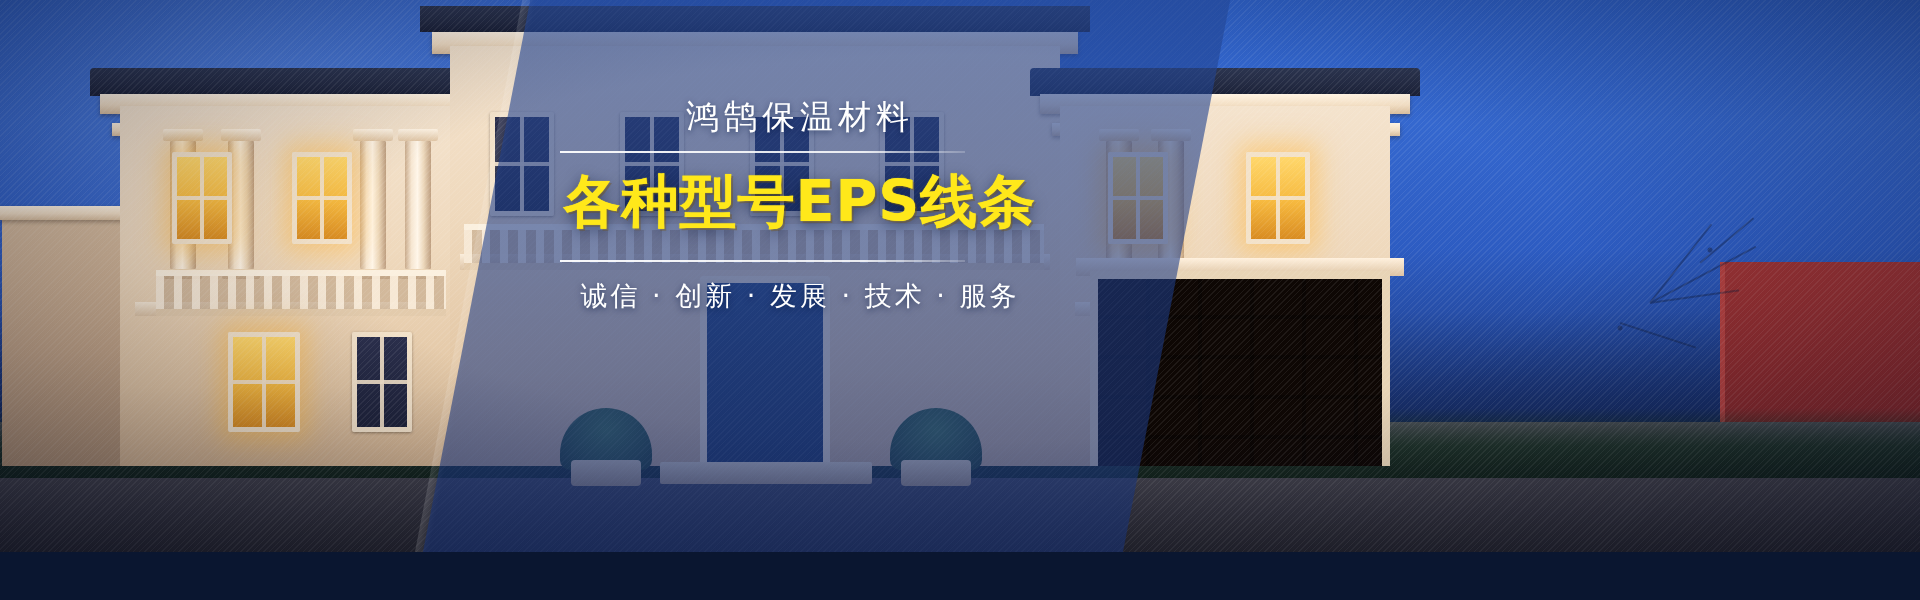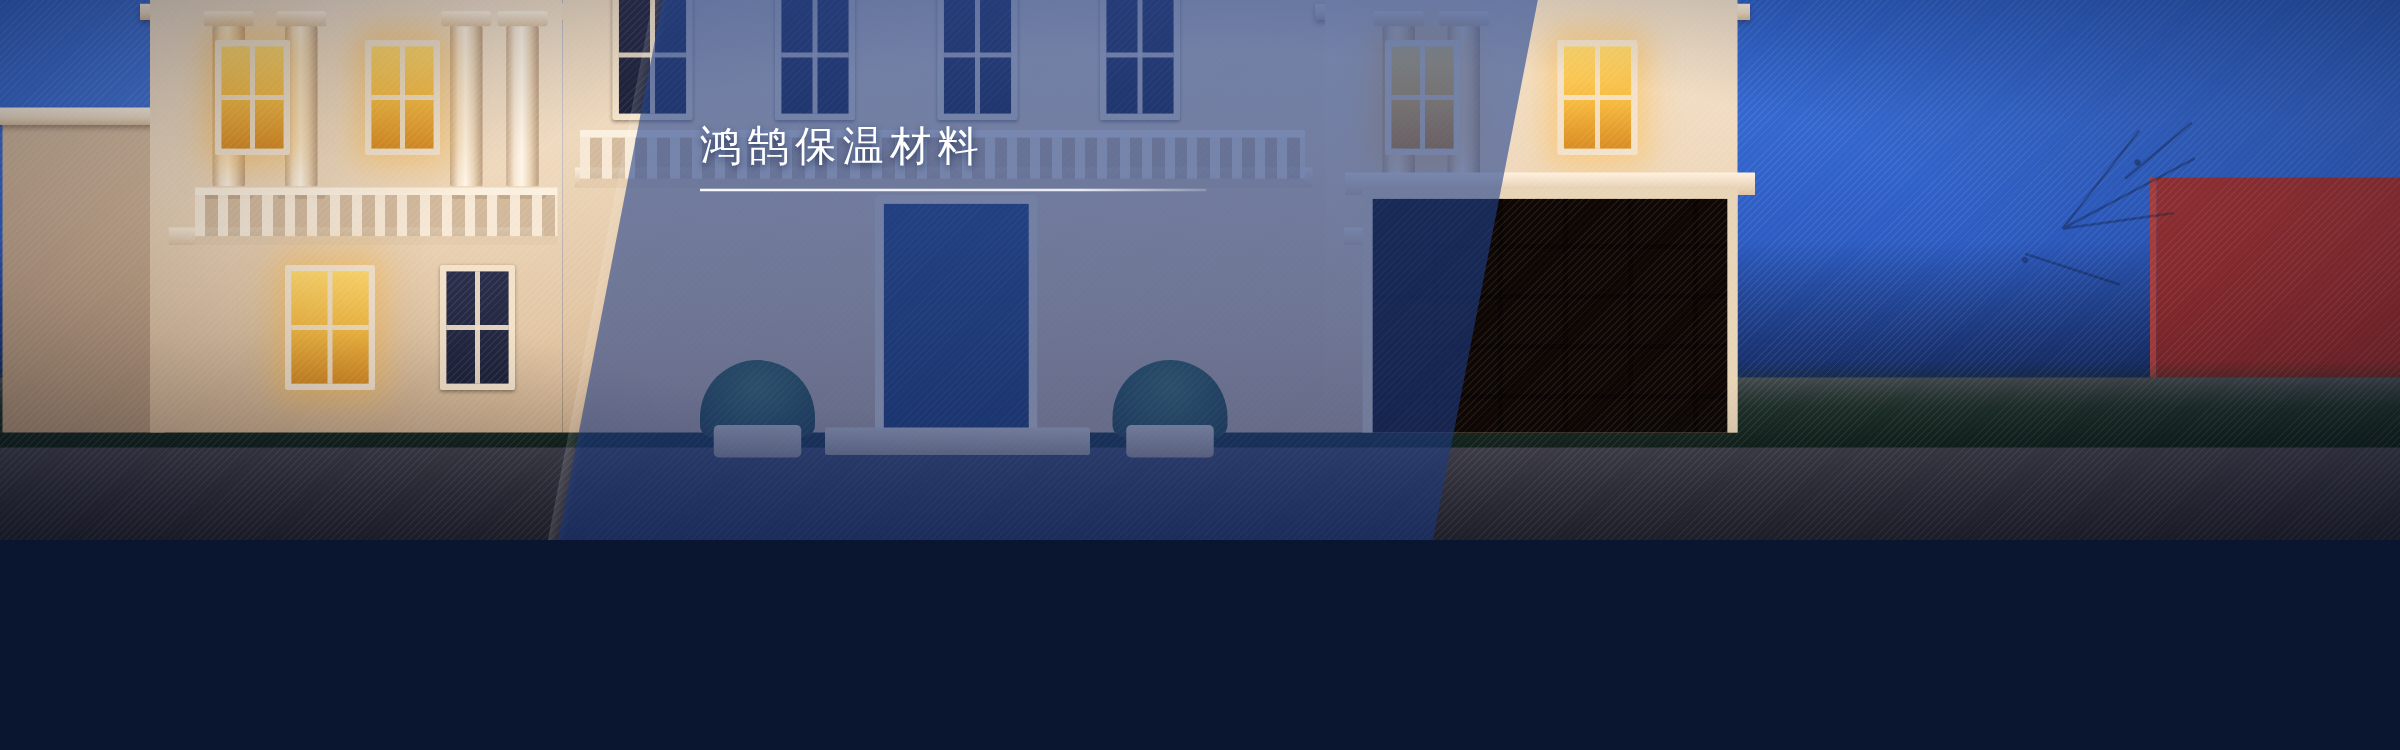--- a/index.html
+++ b/index.html
@@ -5,22 +5,23 @@
   * { margin:0; padding:0; box-sizing:border-box; }
   html, body {
     width:1920px; height:600px;
     overflow:hidden;
     background:#0a1630;
     font-family:"DejaVu Sans","Liberation Sans",sans-serif;
   }
 
   #banner {
     position:relative;
-    width:1920px; height:432px;
+    width:1920px; height:552px;
     overflow:hidden;
+    text-align:center;
   }
 
   
   .sky {
     position:absolute; inset:0;
     background:
       linear-gradient(180deg,
         #2f62c9 0%,
         #3568cf 22%,
         #2d5cc2 45%,
@@ -393,15 +394,20 @@
 
   <div class="hatch"></div>
   <div class="vignette"></div>
 
   <div class="copy-panel-edge"></div>
   <div class="copy-panel"></div>
 
   <div class="copy">
     <div class="brand">鸿鹄保温材料</div>
     <div class="rule"></div>
+    <div class="headline">各种型号EPS线条</div>
+    <div class="tagline-wrap">
+      <div class="rule bottom"></div>
+      <div class="tagline">诚信 · 创新 · 发展 · 技术 · 服务</div>
+    </div>
   </div>
 
 </div>
 
 </body></html>

